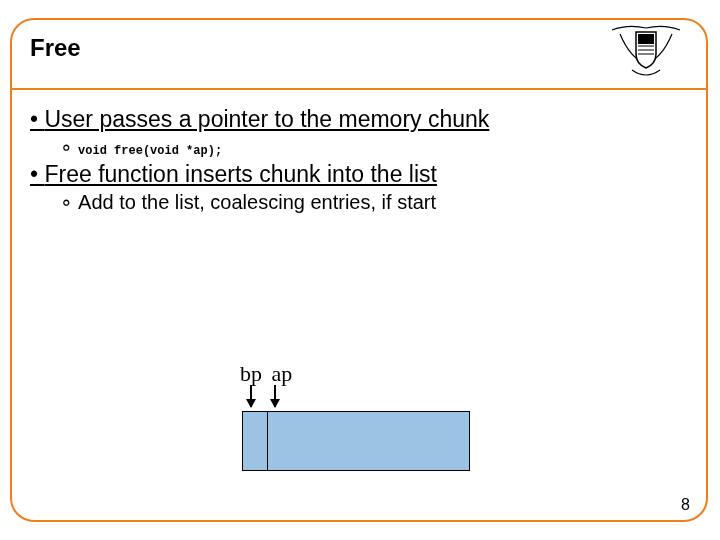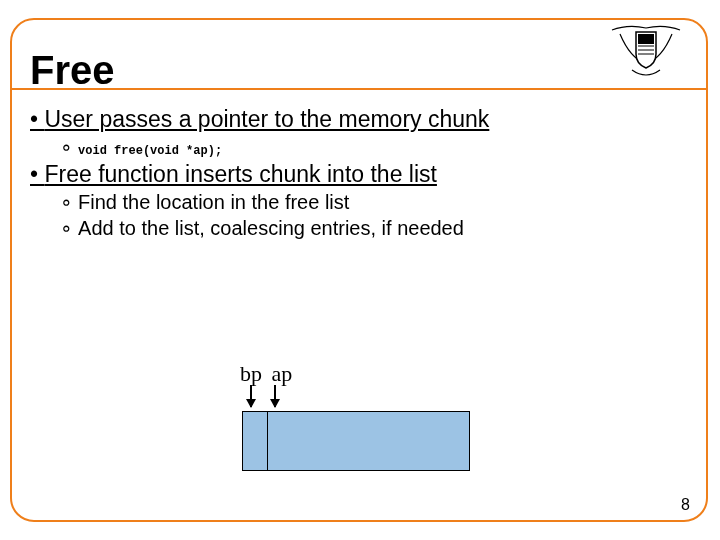--- a/index.html
+++ b/index.html
@@ -26,22 +26,22 @@
   .divider {
     position: absolute;
     left: 0;
     right: 0;
     top: 68px;
     border-top: 2px solid #ef7f1a;
   }
   .title {
     position: absolute;
     left: 18px;
-    top: 28px;
-    font-size: 40px;
+    top: 14px;
+    font-size: 24px;
     font-weight: bold;
   }
   .logo {
     position: absolute;
     right: 24px;
     top: 4px;
     width: 72px;
     height: 56px;
   }
   .content {
@@ -158,22 +158,21 @@
 
   <div class="divider"></div>
 
   <div class="content">
 
     <div class="b1">•&nbsp;<span>User passes a pointer to the memory chunk</span></div>
     <div class="b2">∘&nbsp;<span class="code">void free(void *ap);</span></div>
 
     <div class="block2">
       <div class="b1">•&nbsp;<span>Free function inserts chunk into the list</span></div>
-      <div class="b2">∘&nbsp;<span>Find the location in the free list</span></div>
-      <div class="b2">∘&nbsp;<span>Add to the list, coalescing entries, if needed</span></div>
+      <div class="b2">∘&nbsp;<span>Add to the list, coalescing entries, if start</span></div>
     </div>
   </div>
 
   <div class="diagram-area">
     <div class="labels"><span class="lbl-bp">bp</span> <span class="lbl-ap">ap</span></div>
     <div class="arrows">
       <div class="arrow bp"></div>
       <div class="arrow ap"></div>
     </div>
     <div class="chunk">

